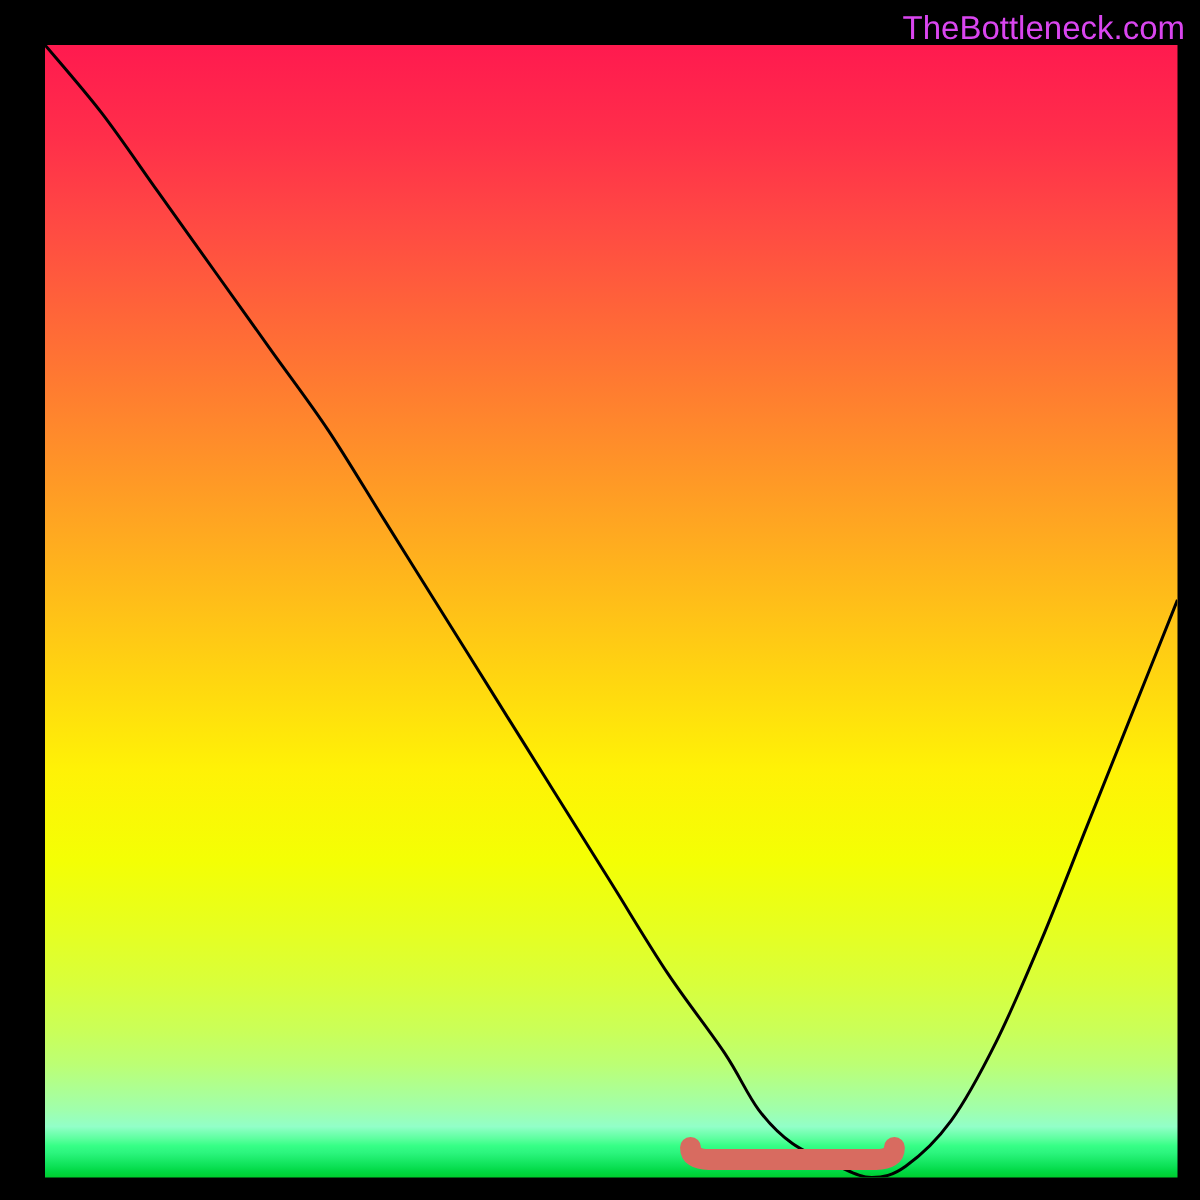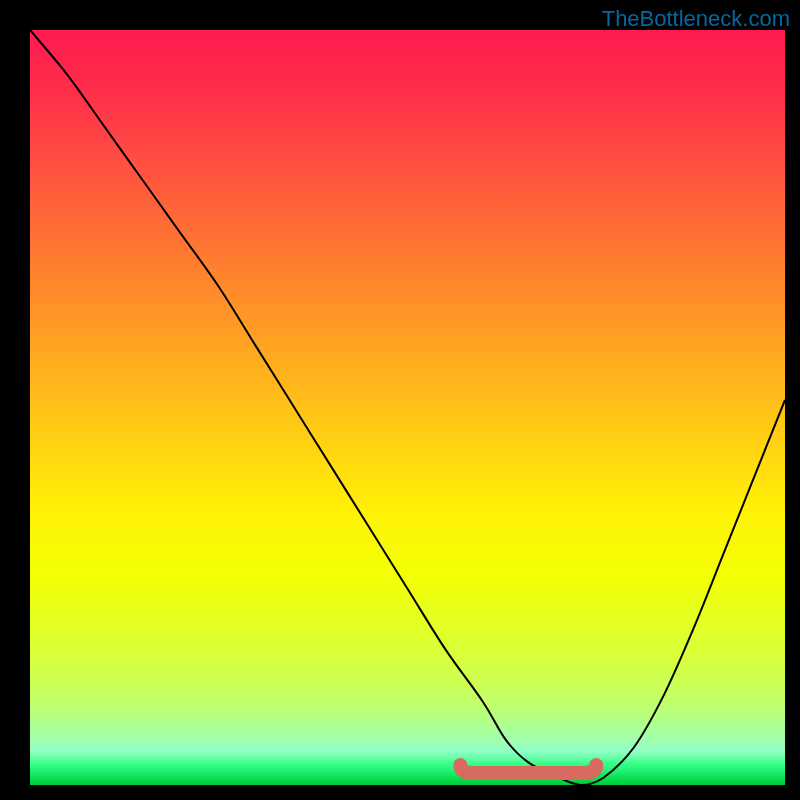--- a/index.html
+++ b/index.html
@@ -8,21 +8,21 @@
     height: 800px;
     background: #000;
     position: relative;
     font-family: Arial, sans-serif;
     overflow: hidden;
   }
   .watermark {
     position: absolute;
     top: 6px;
     right: 10px;
-    color: #0369a1;
+    color: #d946ef;
     font-size: 22px;
     font-weight: 500;
     z-index: 10;
   }
   .plot-area {
     position: absolute;
     left: 30px;
     top: 30px;
     width: 755px;
     height: 755px;

